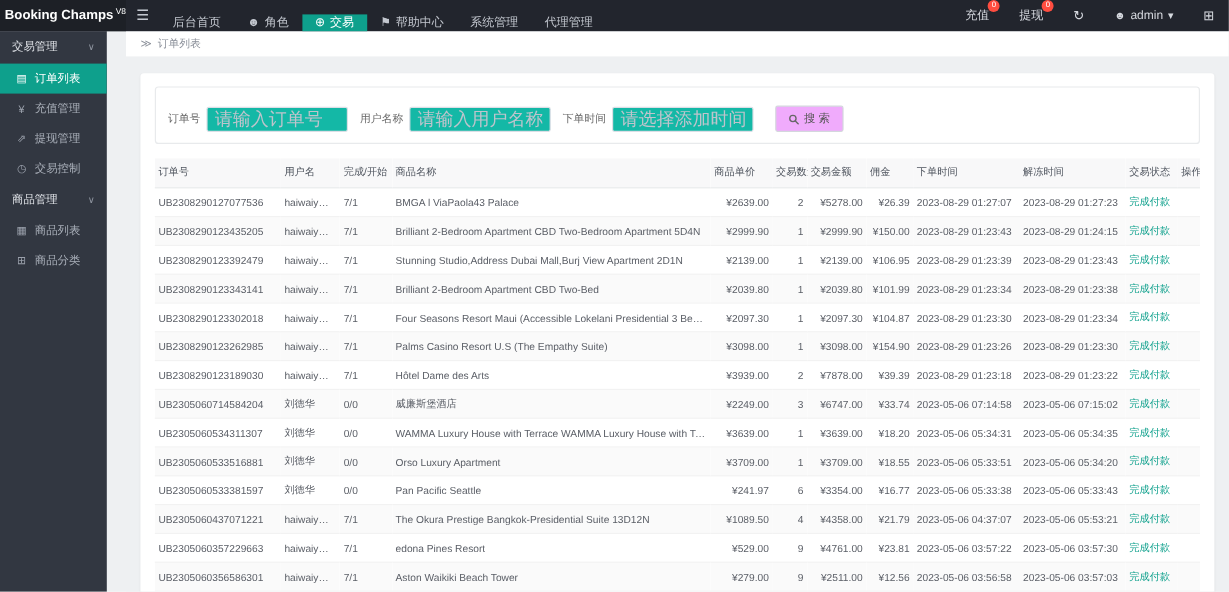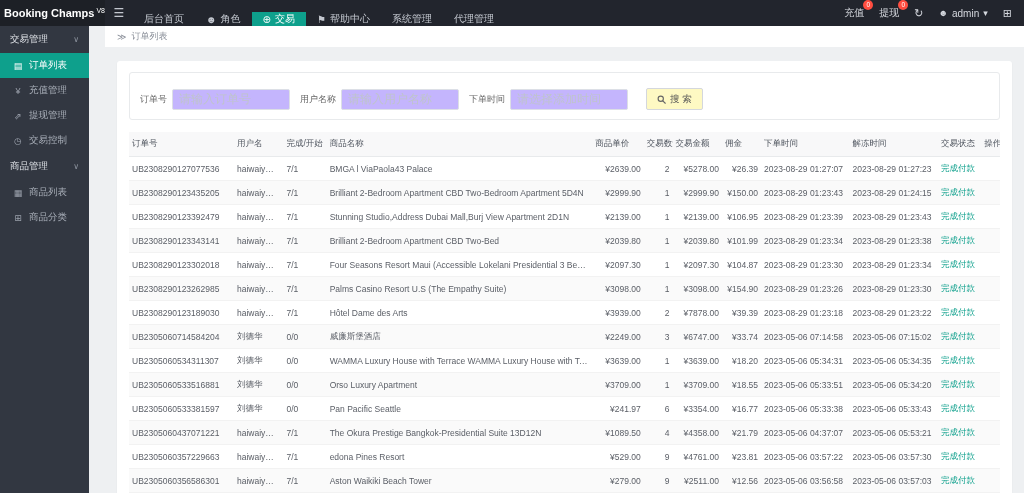--- a/index.html
+++ b/index.html
@@ -7,21 +7,21 @@
     font-family:"Liberation Sans","DejaVu Sans",sans-serif;}
   
   .topbar{position:absolute;top:0;left:0;right:0;height:26px;background:#22252d;display:flex;align-items:stretch;color:#cfd3da;z-index:10}
   .logo{width:105px;background:#1d2026;color:#fff;font-weight:bold;font-size:11px;display:flex;align-items:center;padding-left:4px;white-space:nowrap}
   .logo sup{font-size:7px;margin-left:2px;font-weight:normal;position:relative;top:-3px}
   .hamburger{width:28px;display:flex;align-items:center;justify-content:center;font-size:12px;color:#c3c7cf;cursor:pointer}
   .nav{display:flex;align-items:flex-end}
   .nav-item{display:flex;align-items:center;gap:4px;padding:0 11px;font-size:10px;color:#c3c7cf;cursor:pointer;white-space:nowrap}
   .nav-item.active{background:#0ea08c;color:#fff}
   .nav-item .glyph{font-size:10px}
-  .topbar-right{margin-left:auto;display:flex;align-items:center;gap:15px;padding-right:12px}
+  .topbar-right{margin-left:auto;display:flex;align-items:center;gap:25px;padding-right:12px}
   .badge-wrap{position:relative;font-size:10px;color:#d6d9df;cursor:pointer;white-space:nowrap}
   .badge{position:absolute;top:-6px;right:-9px;min-width:10px;height:10px;border-radius:5px;background:#ff4d40;color:#fff;font-size:6.5px;line-height:10px;text-align:center;padding:0 1px}
   .icon-btn{font-size:11px;color:#d6d9df;cursor:pointer}
   .admin{display:flex;align-items:center;gap:4px;font-size:10px;color:#d6d9df;cursor:pointer}
   .admin .glyph{font-size:9px}
   
   .sidebar{position:absolute;top:26px;left:0;bottom:0;width:89px;background:#323741;color:#aab0ba;overflow:hidden}
   .side-header{display:flex;align-items:center;justify-content:space-between;padding:0 10px;height:27px;font-size:9.5px;color:#dfe2e7;cursor:pointer}
   .side-header .glyph{font-size:8px;color:#8d939e}
   .side-item{display:flex;align-items:center;gap:6px;height:25px;padding-left:13px;font-size:9.5px;cursor:pointer;color:#aab0ba}
@@ -30,23 +30,23 @@
   .side-item.active .glyph{color:#fff}
   
   .main{position:absolute;top:26px;left:105px;right:0;bottom:0;background:#eef0f2;overflow:hidden}
   .breadcrumb{height:21px;background:#fff;display:flex;align-items:center;padding:0 12px;font-size:9px;color:#8a8f99;gap:5px}
   .card{margin:14px 12px 0;background:#fff;border-radius:3px;min-height:440px;padding:11px 12px;box-shadow:0 1px 2px rgba(0,0,0,.05)}
   .search-panel{border:1px solid #e8eaec;border-radius:3px;padding:7px 10px 9px}
   .search-title{font-size:9.5px;color:#666;padding-left:6px;border-left:2px solid #ccd0d6;line-height:11px}
   .search-form{display:flex;align-items:center;margin-top:8px}
   .f-label{font-size:9px;color:#666;margin-right:5px;white-space:nowrap}
   .f-label + .f-input{margin-right:10px}
-  .f-input{width:118px;height:21px;border:1px solid #dcdfe6;border-radius:2px;font-size:12px;padding:0 6px;color:#333;outline:none;background:#c4b5fd}
+  .f-input{width:118px;height:21px;border:1px solid #dcdfe6;border-radius:2px;font-size:15px;padding:0 6px;color:#333;outline:none;background:#14b8a6}
   .f-input::placeholder{color:#bfc4cc}
-  .search-btn{margin-left:8px;height:22px;padding:0 10px;border:1px solid #d4d7dd;background:#fef9c3;border-radius:2px;font-size:9.5px;color:#555;display:flex;align-items:center;gap:4px;cursor:pointer;white-space:nowrap}
+  .search-btn{margin-left:8px;height:22px;padding:0 10px;border:1px solid #d4d7dd;background:#f0abfc;border-radius:2px;font-size:9.5px;color:#555;display:flex;align-items:center;gap:4px;cursor:pointer;white-space:nowrap}
   
   .tbl{margin-top:12px;width:100%;border-collapse:collapse;table-layout:fixed;font-size:8.5px;color:#5a5e66}
   .tbl th{font-weight:normal;color:#4e545e;background:#f8f8f9;text-align:left;padding:6px 3px;border-bottom:1px solid #e8eaec;white-space:nowrap;overflow:hidden}
   .tbl td{padding:5.5px 3px;border-bottom:1px solid #f2f2f2;white-space:nowrap;overflow:hidden;text-overflow:ellipsis;background:#fff}
   .tbl tbody tr:nth-child(even) td{background:#fafafa}
   .c-price,.c-qty,.c-amount,.c-commission{text-align:right}
   .status{color:#0ea08c}
   .col-order_no{width:102px}.col-username{width:48px}.col-ratio{width:42px}.col-product{width:258px}
   .col-price{width:50px}.col-qty{width:28px}.col-amount{width:48px}.col-commission{width:38px}
   .col-order_time{width:86px}.col-unfreeze_time{width:86px}.col-status{width:42px}.col-op{width:18px}

